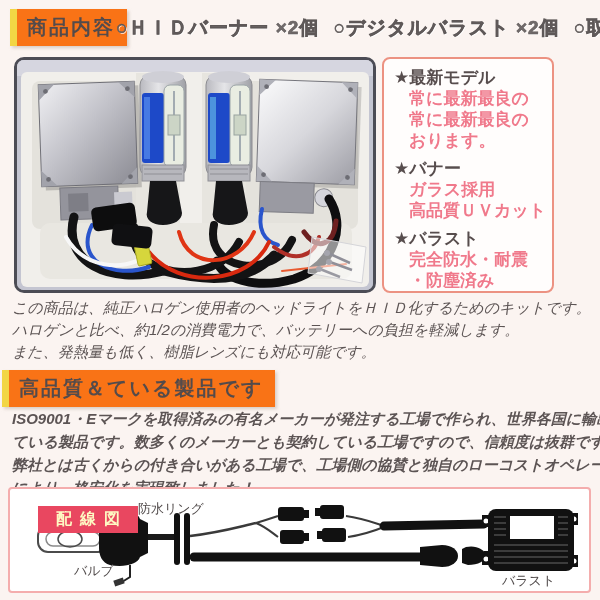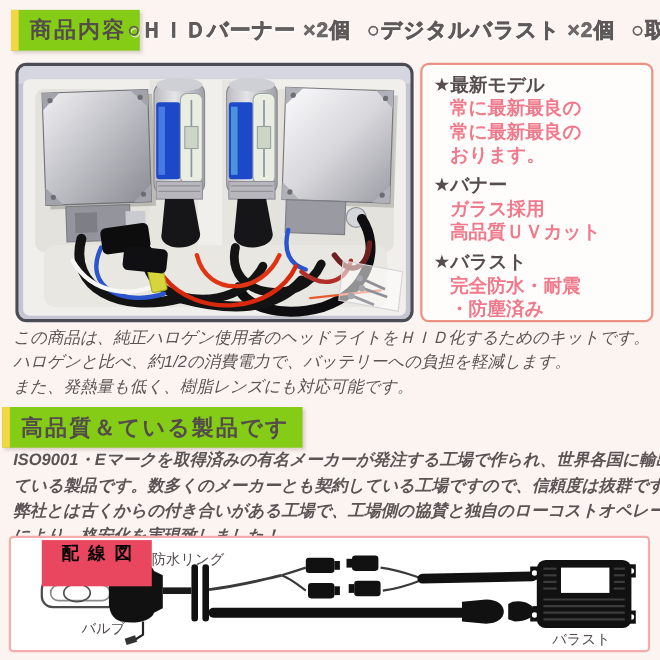--- a/index.html
+++ b/index.html
@@ -5,21 +5,21 @@
   html,body{margin:0;padding:0;}
   body{
     width:600px;height:600px;overflow:hidden;position:relative;
     background:#fbf4f1;
     font-family:"Liberation Sans","DejaVu Sans",sans-serif;
     color:#554b4b;
   }
   
   .badge{
     position:absolute;display:inline-block;
-    background:#84cc16;
+    background:#f97316;
     border-left:7px solid #f2d644;
     padding:5px 12px 5px 10px;
     font-size:20px;font-weight:700;color:#544b4b;
     letter-spacing:2px;
     box-shadow:2px 2px 3px rgba(190,175,165,.55);
   }
   .badge-top{left:10px;top:9px;}
   .badge-quality{left:2px;top:370px;}
   
   .items-line{
@@ -32,21 +32,21 @@
   .items-line span{margin-right:8px;}
   
   .photo{
     position:absolute;left:14px;top:57px;width:362px;height:236px;
     border:3px solid #4c4c55;border-radius:10px;overflow:hidden;
     box-sizing:border-box;background:#c4c5d1;
   }
   .photo svg{position:absolute;left:-3px;top:-3px;}
   
   .features{
-    position:absolute;left:382px;top:57px;width:212px;height:236px;
+    position:absolute;left:382px;top:57px;width:172px;height:236px;
     box-sizing:border-box;background:#fffdfc;
     border:2px solid #ec9282;border-radius:8px;
     padding:8px 24px 0 10px;overflow:hidden;
   }
   .feature-section{margin-bottom:7px;}
   .feature-title{font-size:17px;line-height:21px;font-weight:700;color:#574d4d;}
   .feature-line{font-size:17px;line-height:21px;font-weight:700;color:#f0798b;padding-left:15px;white-space:nowrap;}
   
   .para{position:absolute;left:12px;width:582px;font-size:15px;color:#5c5454;font-style:italic;}
   .para .pline{line-height:22px;white-space:nowrap;}
@@ -54,22 +54,22 @@
   .para-quality{top:407px;font-weight:600;}
   .para-quality .pline{line-height:23px;}
   
   .diagram{
     position:absolute;left:8px;top:487px;width:583px;height:106px;
     box-sizing:border-box;background:#ffffff;
     border:2px solid #f4adad;border-radius:4px;
   }
   .diagram svg{position:absolute;left:0;top:0;}
   .diagram-title{
-    position:absolute;left:28px;top:2px;width:100px;height:42px;
-    background:#e94760;color:#000000;
+    position:absolute;left:28px;top:17px;width:100px;height:27px;
+    background:#e94760;color:#fef9c3;
     font-size:16px;font-weight:700;letter-spacing:8px;
     text-align:center;line-height:26px;text-indent:8px;
   }
   .dlabel{position:absolute;font-size:13px;color:#504a4a;white-space:nowrap;}
   .dlabel-ring{left:128px;top:11px;}
   .dlabel-bulb{left:64px;top:73px;}
   .dlabel-ballast{left:492px;top:83px;}
 </style>
 </head>
 <body>

